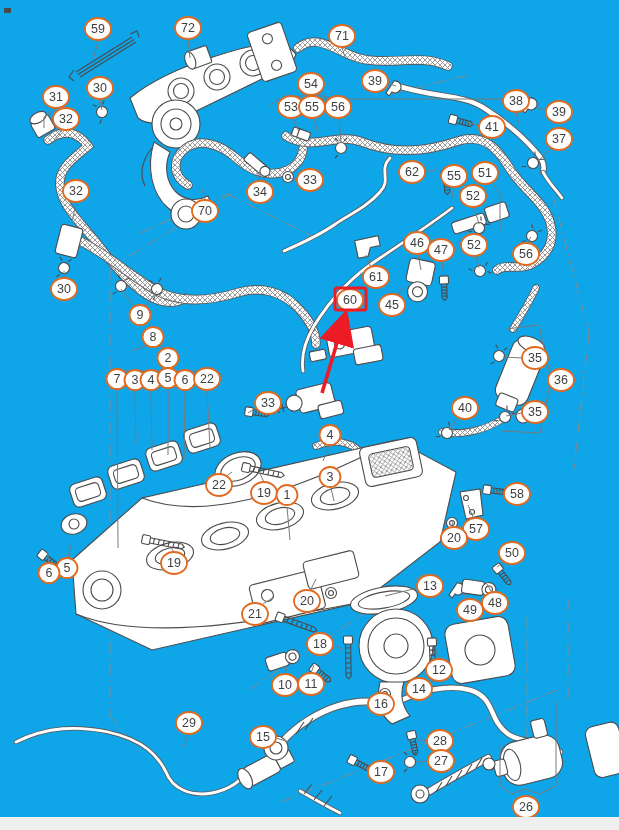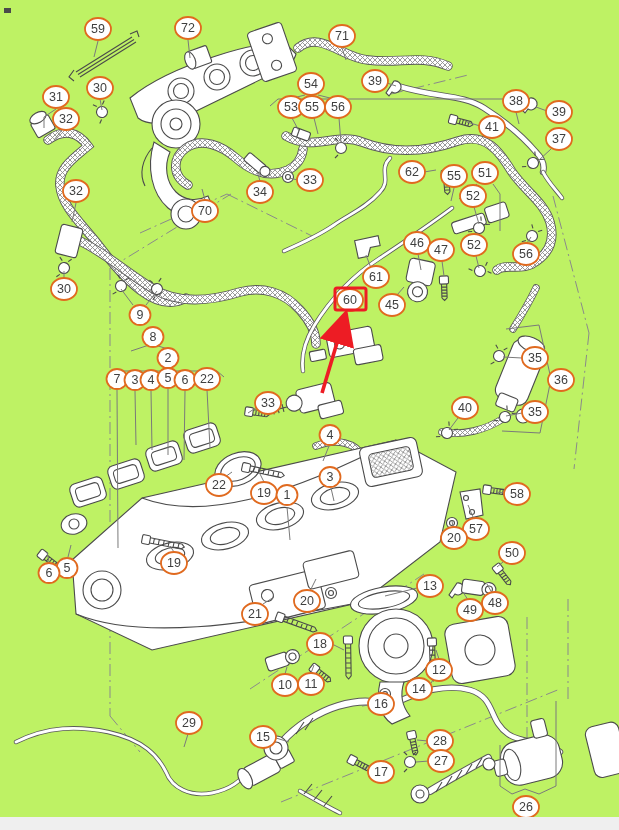--- a/index.html
+++ b/index.html
@@ -1,16 +1,16 @@
 <!DOCTYPE html>
 <html><head>
 <meta charset="utf-8">
 <style>
   html,body{margin:0;padding:0;background:#fff;}
-  #stage{position:relative;width:619px;height:830px;background:#bef264;overflow:hidden;
+  #stage{position:relative;width:619px;height:830px;background:#0ea5e9;overflow:hidden;
          font-family:"Liberation Sans",sans-serif;}
   svg{display:block;}
   .ol{fill:#fff;stroke:#4b4b4b;stroke-width:1.1;}
   .ln{fill:none;stroke:#4b4b4b;stroke-width:1.1;}
   .hoseO{fill:none;stroke:#5a5a5a;stroke-width:9.5;stroke-linecap:round;}
   .hoseW{fill:none;stroke:#fff;stroke-width:7.6;stroke-linecap:round;}
   .hoseP{fill:none;stroke:url(#braid);stroke-width:7.6;stroke-linecap:round;}
   .hoseO.sm{stroke-width:7.5}.hoseW.sm{stroke-width:5.8}.hoseP.sm{stroke-width:5.8}
   .pipeO{fill:none;stroke:#5a5a5a;stroke-width:6.4;stroke-linecap:round;}
   .pipeW{fill:none;stroke:#fff;stroke-width:4.5;stroke-linecap:round;}

